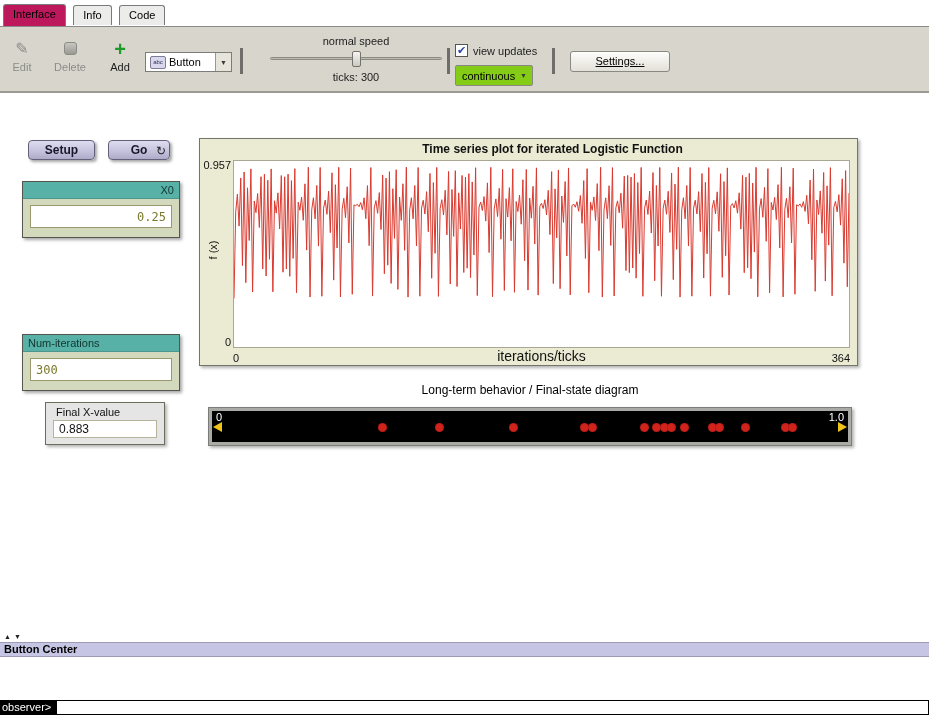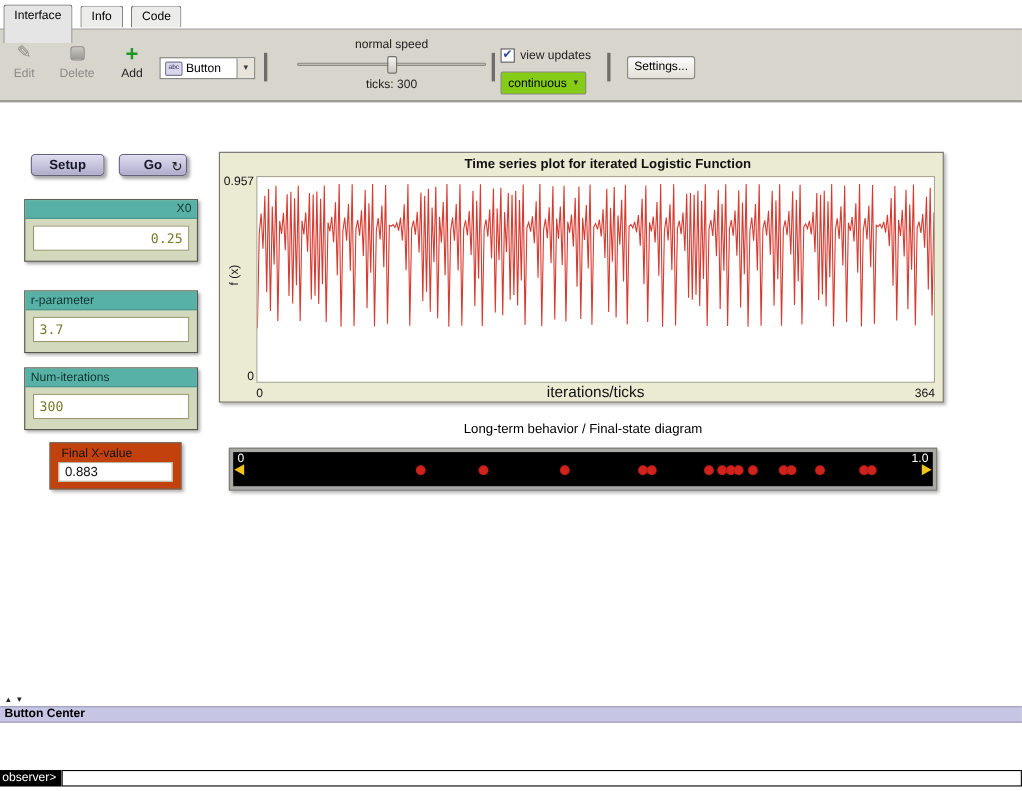--- a/index.html
+++ b/index.html
@@ -4,21 +4,21 @@
 <style>
   * { box-sizing: border-box; margin: 0; padding: 0; }
   html,body { background:#fff; }
   body { font-family:"Liberation Sans", sans-serif; }
   .app { position:relative; width:929px; height:719px; background:#fff; overflow:hidden; }
 
   
   .tabbar { position:absolute; top:0; left:0; right:0; height:27px; background:#fff; border-bottom:1px solid #8a8a8a; }
   .tab { display:inline-block; margin:4px 0 0 3px; padding:3px 9px 4px; border:1px solid #7a7a7a; border-bottom:none;
          border-radius:3px 3px 0 0; background:#ececea; font-size:11px; position:relative; top:1px; cursor:default; }
-  .tab.active { background:#e5e5e5; top:0; padding-bottom:19px; z-index:2; }
+  .tab.active { background:#be185d; top:0; padding-bottom:6px; z-index:2; }
 
   
   .toolbar { position:absolute; top:27px; left:0; right:0; height:66px; background:#d8d5cc; border-bottom:2px solid #9b9992; }
   .tool-vbtn { position:absolute; top:12px; text-align:center; font-size:11px; color:#8b8b88; width:40px; cursor:default; }
   .tool-vbtn .ticon { display:block; height:20px; font-size:16px; line-height:20px; }
   .tool-vbtn .tlabel { display:block; margin-top:2px; }
   .edit-btn { left:2px; }
   .del-btn  { left:50px; }
   .add-btn  { left:100px; color:#1d1d1d; }
   .add-btn .ticon { color:#1d9a27; font-weight:bold; font-size:20px; }
@@ -40,42 +40,42 @@
                   background:linear-gradient(#f6f5f2,#ccc9c1); border:1px solid #74726d; border-radius:2px; }
   .ticks-lbl { margin-top:11px; }
 
   .vu { position:absolute; left:455px; top:17px; display:flex; align-items:center; font-size:11px; color:#1c1c1c; }
   .checkbox { width:13px; height:13px; background:#fff; border:1px solid #555; margin-right:5px;
               display:flex; align-items:center; justify-content:center; font-size:11px; color:#2a46a8; line-height:13px; }
   .mode-combo { left:455px; top:38px; width:78px; height:21px; background:#84cc16; border:1px solid #8a8882; border-radius:2px;
                 position:absolute; display:flex; align-items:center; padding-left:6px; font-size:11px; }
   .mode-combo .carrow { margin-left:auto; margin-right:5px; font-size:7px; color:#3a3a3a; }
 
-  .settings-btn { position:absolute; left:570px; top:24px; width:62px; height:21px; font-size:11px;
-                  background:linear-gradient(#fdfdfc,#e3e0d8); border:1px solid #8a8882; border-radius:3px; text-align:center; line-height:19px; }
+  .settings-btn { position:absolute; left:570px; top:24px; width:100px; height:21px; font-size:11px;
+                  background:linear-gradient(#fdfdfc,#e3e0d8); border:1px solid #8a8882; border-radius:3px; text-align:center; line-height:19px;text-decoration:underline; }
 
   
   .model-title { position:absolute; top:112px; left:0; right:0; text-align:center; font-size:14px; color:#1a1a1a; }
 
   .nl-button { position:absolute; height:20px; border:1px solid #63617a; border-radius:4px;
                background:linear-gradient(180deg,#dedcf0 0%, #c6c3dd 55%, #aeabc9 100%);
                box-shadow:2px 2px 3px rgba(0,0,0,.35); font-weight:bold; font-size:12px; color:#17172b;
                display:flex; align-items:center; justify-content:center; cursor:default; }
   .setup-btn { left:28px; top:140px; width:67px; }
   .go-btn { left:108px; top:140px; width:62px; }
   .forever-ic { position:absolute; right:3px; bottom:1px; font-size:12px; font-weight:normal; color:#222; }
 
   .inputw { position:absolute; left:22px; width:158px; height:57px; background:#d2d9bd; border:1px solid #57564e;
             box-shadow:2px 2px 3px rgba(0,0,0,.35); }
   .inputw .hdr { background:#58b1a6; color:#103530; font-size:11px; padding:2px 5px; border-bottom:1px solid #4b968d; }
   .inputw .field { margin:6px 7px; height:23px; background:#fff; border:1px solid #9b986f;
                    font-family:"DejaVu Sans Mono", monospace; font-size:12px; color:#7a7a2c; padding:4px 5px; }
   .iw-x0 { top:181px;text-align:right; } .iw-r { top:264px; } .iw-n { top:334px; }
 
-  .monitor { position:absolute; left:45px; top:402px; width:120px; height:43px; background:#c2410c;
+  .monitor { position:absolute; left:45px; top:402px; width:120px; height:43px; background:#e5e5e5;
              border:1px solid #6d6d5e; box-shadow:2px 2px 3px rgba(0,0,0,.3); }
   .monitor .mlabel { font-size:11px; color:#111; padding:3px 0 1px 10px; }
   .monitor .mvalue { margin:1px 7px; background:#fff; border:1px solid #b7b49c; font-size:12px; color:#111; padding:1px 5px; height:18px; }
 
   
   .plotw { position:absolute; left:199px; top:138px; width:659px; height:228px; background:#ebead3;
            border:1px solid #74746b; box-shadow:2px 2px 3px rgba(0,0,0,.3); }
   .plot-title { margin-top:3px; text-align:center; font-weight:bold; font-size:12px; color:#111;margin-left:48px; }
   .plot-canvas { position:absolute; left:33px; top:21px; right:7px; bottom:17px; background:#fff; border:1px solid #aaa795; }
   .plot-canvas svg { position:absolute; left:0; top:0; width:100%; height:100%; }
@@ -177,24 +177,20 @@
     <span>Setup</span>
   </div>
   <div class="nl-button go-btn">
     <span>Go</span>
     <span class="forever-ic">↻</span>
   </div>
 
   <div class="inputw iw-x0">
     <div class="hdr">X0</div>
     <div class="field">0.25</div>
-  </div>
-  <div class="inputw iw-r">
-    <div class="hdr">r-parameter</div>
-    <div class="field">3.7</div>
   </div>
   <div class="inputw iw-n">
     <div class="hdr">Num-iterations</div>
     <div class="field">300</div>
   </div>
 
   <div class="monitor">
     <div class="mlabel">Final X-value</div>
     <div class="mvalue">0.883</div>
   </div>

